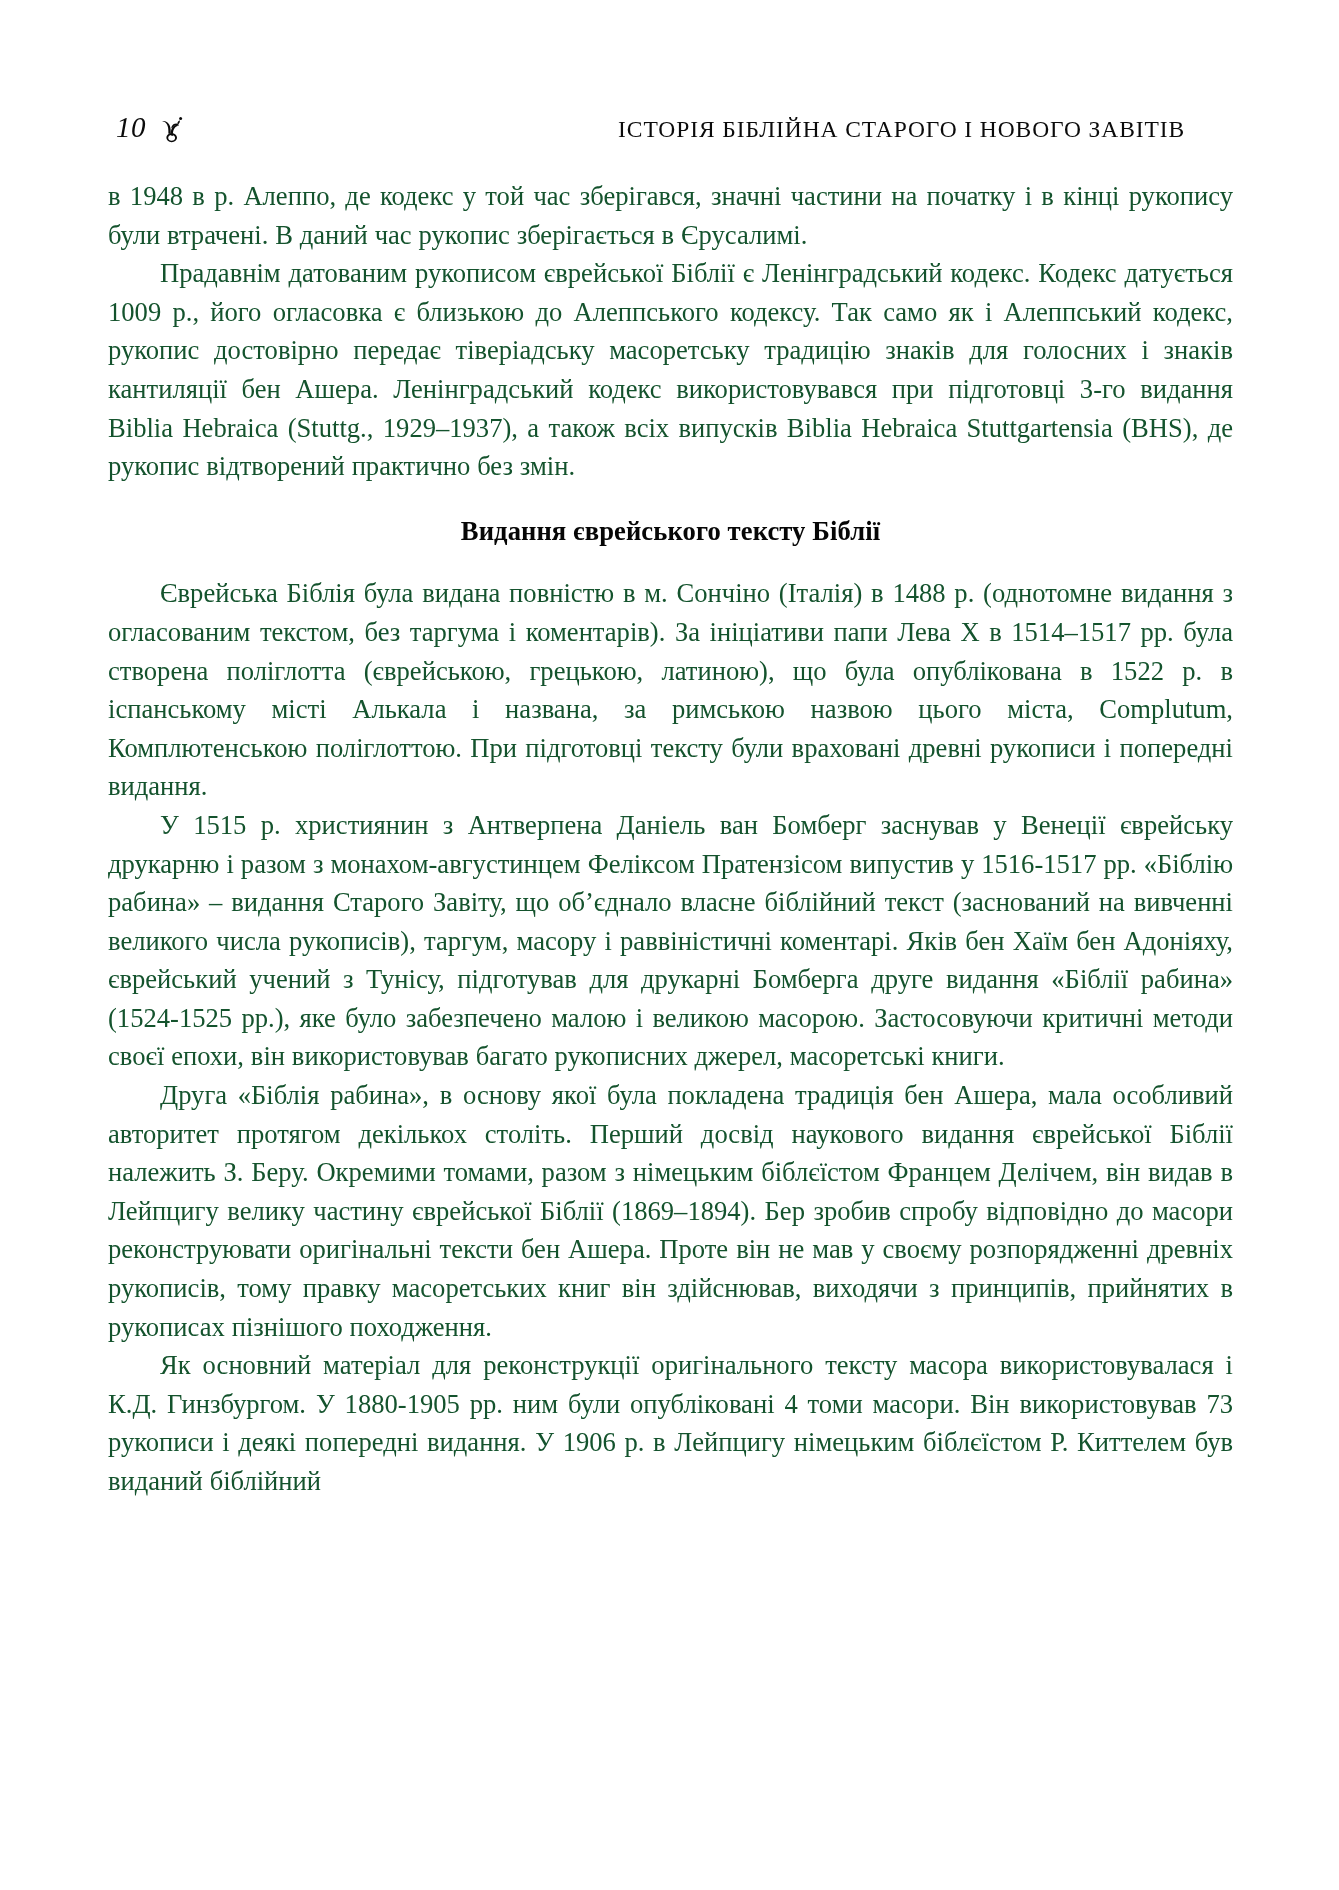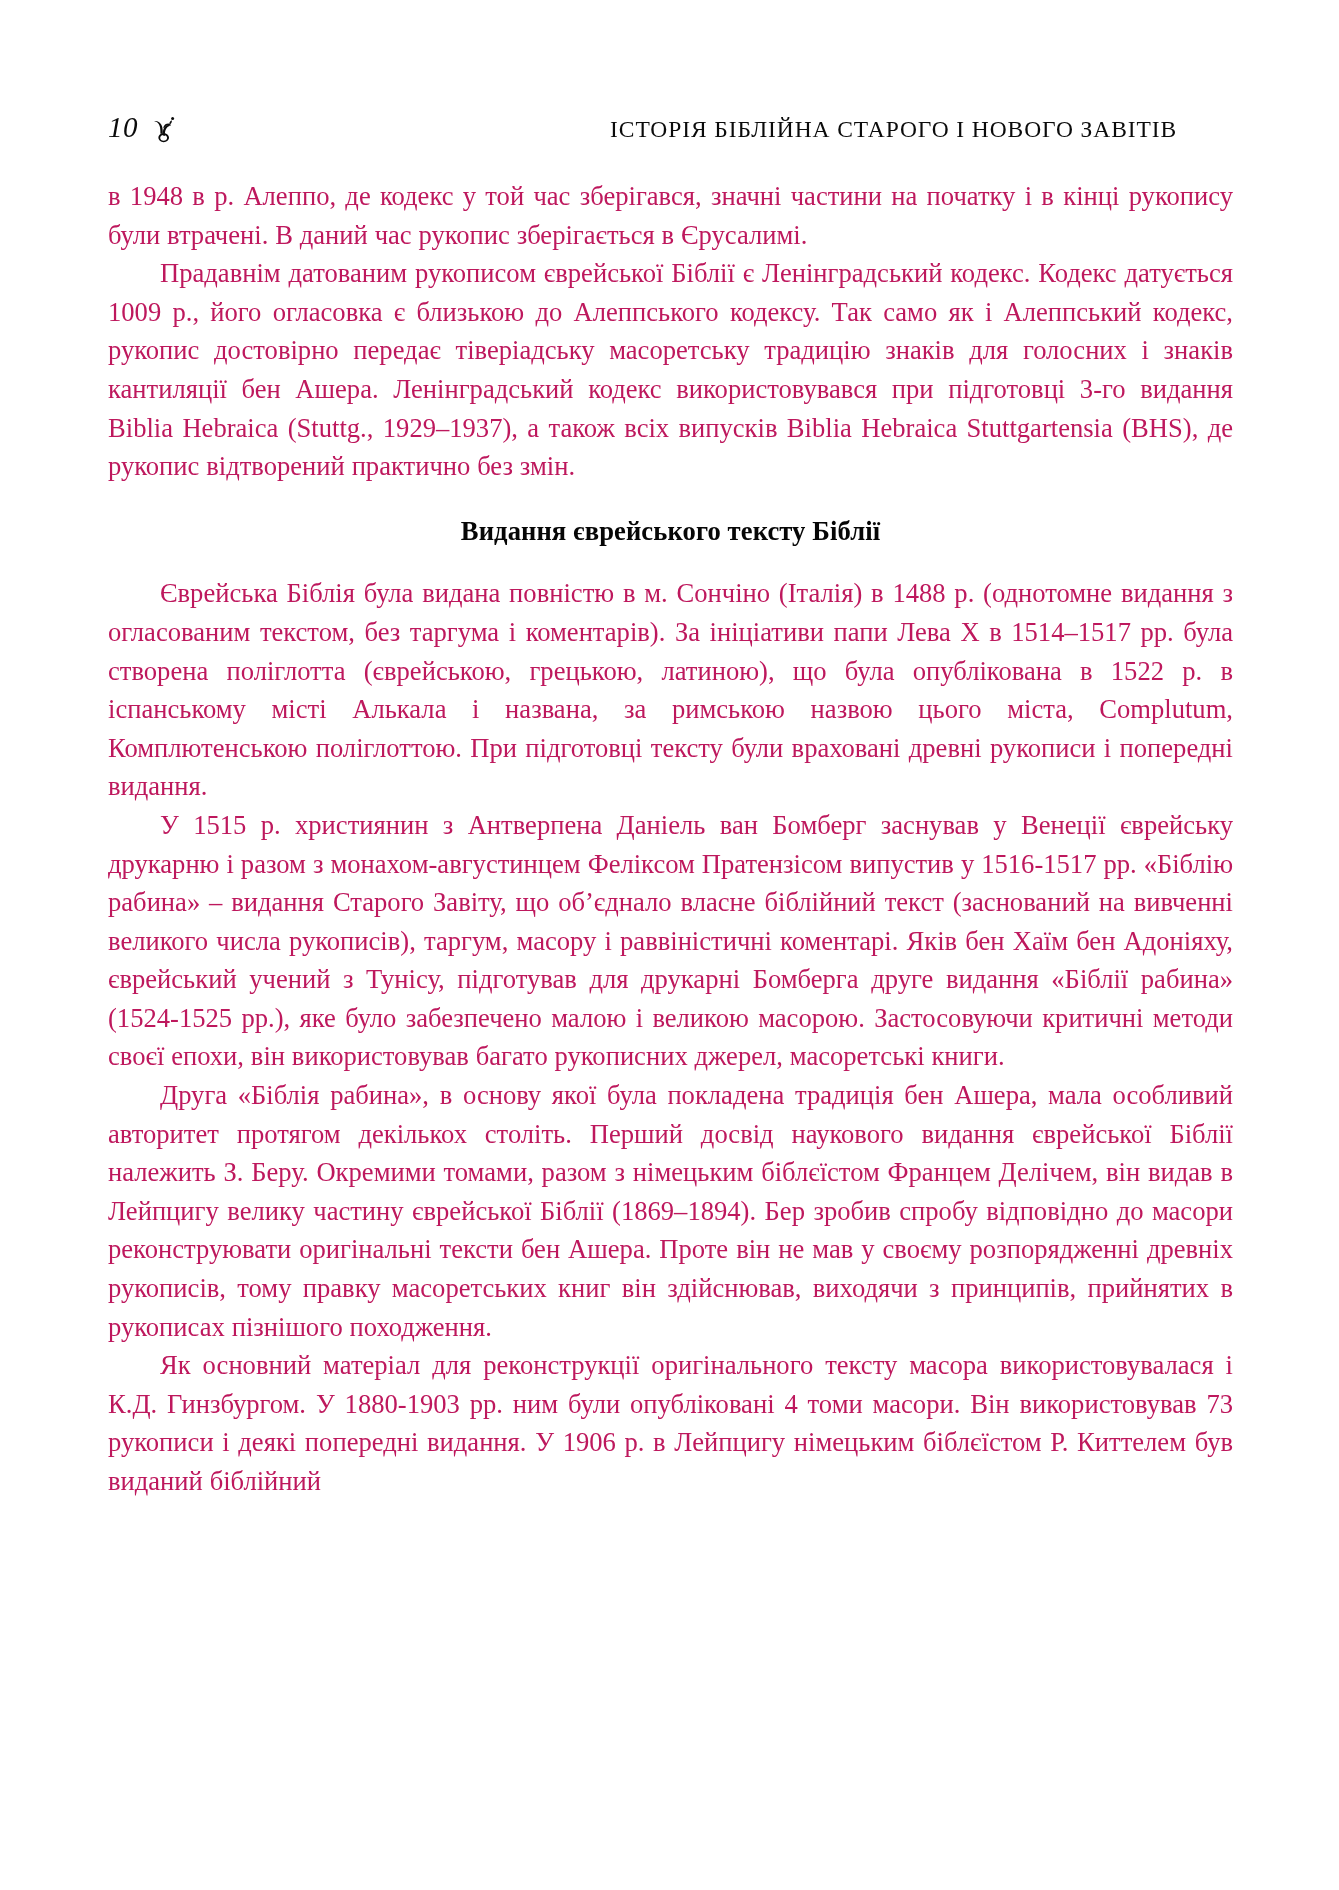--- a/index.html
+++ b/index.html
@@ -19,21 +19,21 @@
     position: relative;
     width: 1339px;
     height: 1890px;
     background: #ffffff;
     overflow: hidden;
   }
 
   
   .running-header {
     position: absolute;
-    left: 108px;
+    left: 116px;
     top: 112px;
     width: 1125px;
     height: 42px;
     display: flex;
     align-items: baseline;
   }
   .folio-group {
     display: flex;
     align-items: center;
     gap: 13px;
@@ -75,21 +75,21 @@
     width: 1125px;
   }
 
   p.para {
     margin: 0;
     font-size: 26.6px;
     line-height: 38.6px;
     text-align: justify;
     text-justify: inter-word;
     text-indent: 52px;
-    color: #be185d;
+    color: #14532d;
     hyphens: none;
     word-spacing: 0.2px;
   }
   p.para.noindent {
     text-indent: 0;
   }
 
   h2.section-heading {
     margin: 0;
     padding: 26px 0 24px 0;
@@ -133,17 +133,17 @@
     <p class="para">Прадавнім датованим рукописом єврейської Біблії є Ленінградський кодекс. Кодекс датується 1009 р., його огласовка є близькою до Алеппського кодексу. Так само як і Алеппський кодекс, рукопис достовірно передає тіверіадську масоретську традицію знаків для голосних і знаків кантиляції бен Ашера. Ленінградський кодекс використовувався при підготовці 3-го видання Biblia Hebraica (Stuttg., 1929–1937), а також всіх випусків Biblia Hebraica Stuttgartensia (BHS), де рукопис відтворений практично без змін.</p>
 
     <h2 class="section-heading">Видання єврейського тексту Біблії</h2>
 
     <p class="para">Єврейська Біблія була видана повністю в м. Сончіно (Італія) в 1488 р. (однотомне видання з огласованим текстом, без таргума і коментарів). За ініціативи папи Лева X в 1514–1517 рр. була створена поліглотта (єврейською, грецькою, латиною), що була опублікована в 1522 р. в іспанському місті Алькала і названа, за римською назвою цього міста, Complutum, Комплютенською поліглоттою. При підготовці тексту були враховані древні рукописи і попередні видання.</p>
 
     <p class="para">У 1515 р. християнин з Антверпена Даніель ван Бомберг заснував у Венеції єврейську друкарню і разом з монахом-августинцем Феліксом Пратензісом випустив у 1516-1517 рр. «Біблію рабина» – видання Старого Завіту, що об’єднало власне біблійний текст (заснований на вивченні великого числа рукописів), таргум, масору і раввіністичні коментарі. Яків бен Хаїм бен Адоніяху, єврейський учений з Тунісу, підготував для друкарні Бомберга друге видання «Біблії рабина» (1524-1525 рр.), яке було забезпечено малою і великою масорою. Застосовуючи критичні методи своєї епохи, він використовував багато рукописних джерел, масоретські книги.</p>
 
     <p class="para">Друга «Біблія рабина», в основу якої була покладена традиція бен Ашера, мала особливий авторитет протягом декількох століть. Перший досвід наукового видання єврейської Біблії належить З. Беру. Окремими томами, разом з німецьким біблєїстом Францем Делічем, він видав в Лейпцигу велику частину єврейської Біблії (1869–1894). Бер зробив спробу відповідно до масори реконструювати оригінальні тексти бен Ашера. Проте він не мав у своєму розпорядженні древніх рукописів, тому правку масоретських книг він здійснював, виходячи з принципів, прийнятих в рукописах пізнішого походження.</p>
 
-    <p class="para">Як основний матеріал для реконструкції оригінального тексту масора використовувалася і К.Д. Гинзбургом. У 1880-1903 рр. ним були опубліковані 4 томи масори. Він використовував 73 рукописи і деякі попередні видання. У 1906 р. в Лейпцигу німецьким біблєїстом Р. Киттелем був виданий біблійний</p>
+    <p class="para">Як основний матеріал для реконструкції оригінального тексту масора використовувалася і К.Д. Гинзбургом. У 1880-1905 рр. ним були опубліковані 4 томи масори. Він використовував 73 рукописи і деякі попередні видання. У 1906 р. в Лейпцигу німецьким біблєїстом Р. Киттелем був виданий біблійний</p>
 
   </div>
 
 </div>
 
 </body></html>

